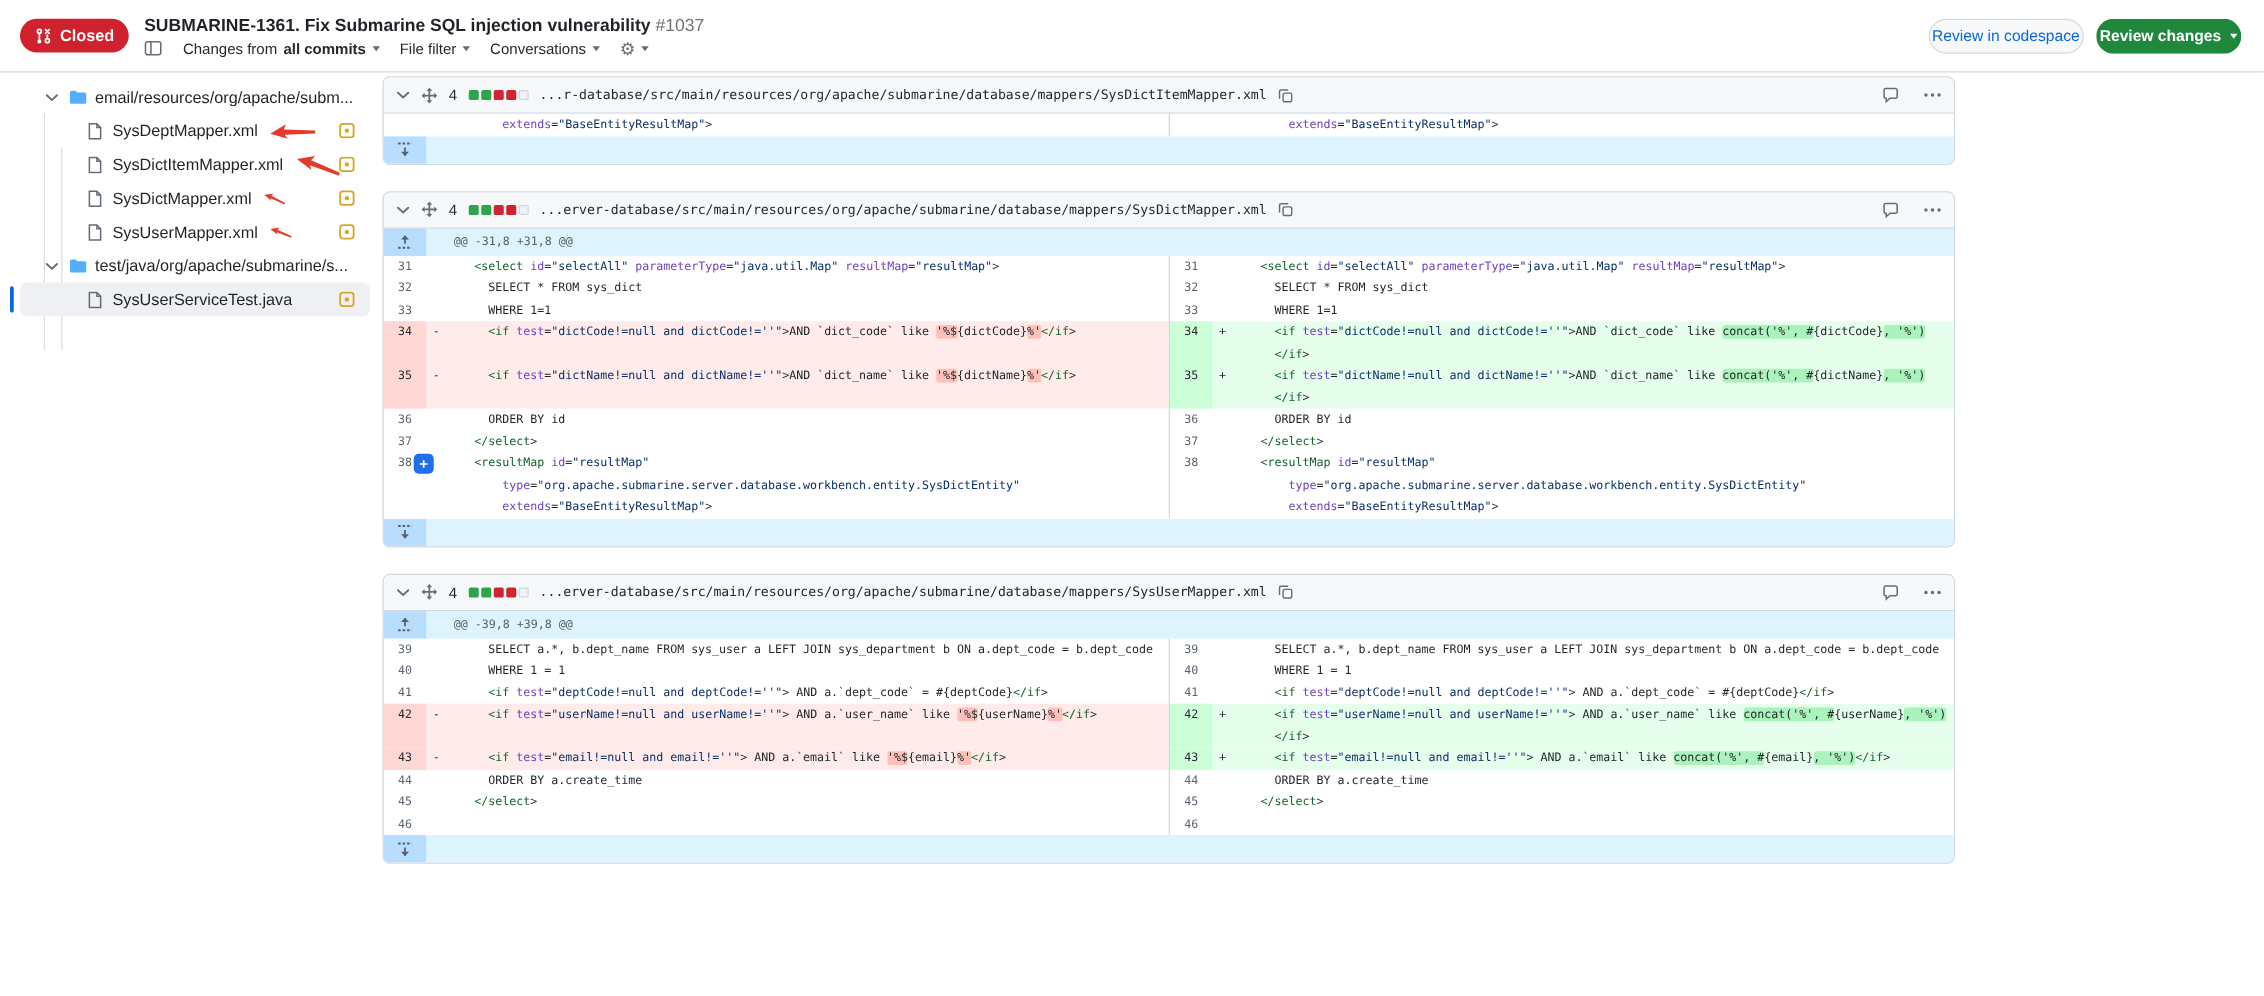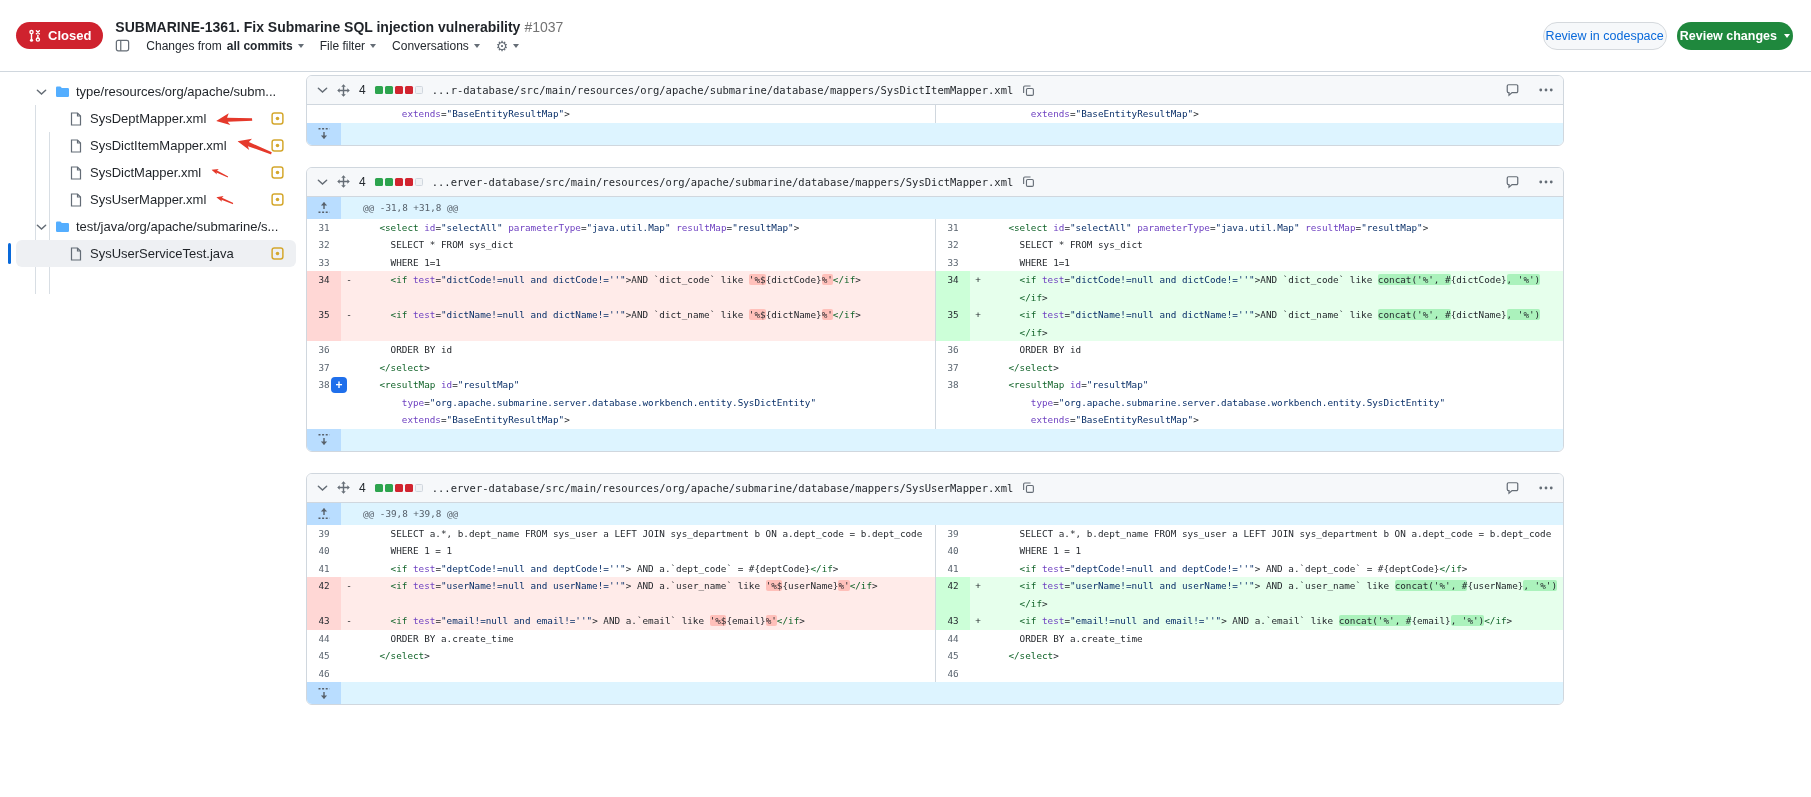--- a/index.html
+++ b/index.html
@@ -1,20 +1,20 @@
 <!DOCTYPE html>
 <html><head>
 <meta charset="utf-8">
 <style>
   html,body{margin:0;padding:0;background:#fff;}
   .app{position:relative;width:1811px;height:797px;background:#fff;overflow:hidden;
        font-family:"Liberation Sans",sans-serif;color:#1f2328;}
 
   
-  .topbar{height:72px;border-bottom:1px solid #d0d7de;display:flex;align-items:center;
+  .topbar{height:58px;border-bottom:1px solid #d0d7de;display:flex;align-items:center;
           padding:0 16px;box-sizing:border-box;gap:12px;background:#fff;}
   .pr-badge{display:inline-flex;align-items:center;gap:6px;background:#cf222e;color:#fff;
             border-radius:999px;padding:6px 12px;font-size:13px;font-weight:700;flex:none;}
   .title-col{flex:1;display:flex;flex-direction:column;gap:4px;min-width:0;}
   .title-row{font-size:14px;font-weight:700;white-space:nowrap;}
   .pr-number{color:#737373;font-weight:400;margin-left:4px;}
   .toolbar{display:flex;align-items:center;gap:16px;font-size:12px;color:#24292f;}
   .toolbar .tb-item{display:inline-flex;align-items:center;gap:5px;cursor:pointer;}
   .bold{font-weight:700;}
   .caret{display:inline-block;width:0;height:0;border-left:3.5px solid transparent;
@@ -161,21 +161,21 @@
             <span class="tree-chev">
               <svg width="11" height="8" viewBox="0 0 12 8">
                 <path d="M1.5 2 L6 6.2 L10.5 2" fill="none" stroke="#656d76" stroke-width="1.6" stroke-linecap="round"></path>
               </svg>
             </span>
             <span class="tree-ico">
               <svg width="15" height="13" viewBox="0 0 16 14">
                 <path d="M1 3 a1.3 1.3 0 0 1 1.3 -1.3 h3.4 l1.6 1.6 h6.4 A1.3 1.3 0 0 1 15 4.6 v7 a1.3 1.3 0 0 1 -1.3 1.3 H2.3 A1.3 1.3 0 0 1 1 11.6 Z" fill="#54aeff"></path>
               </svg>
             </span>
-            <span class="tree-label">type/resources/org/apache/subm...</span>
+            <span class="tree-label">email/resources/org/apache/subm...</span>
           </div>
           <div class="tree-row" style="padding-left: 32px;">
             <span class="tree-chev"></span>
             <span class="tree-ico">
               <svg width="12" height="14" viewBox="0 0 12 14" fill="none" stroke="#636c76" stroke-width="1.2">
                 <path d="M1.5 1 h6 l3 3 v9 h-9 Z"></path>
                 <path d="M7.5 1 v3 h3"></path>
               </svg>
             </span>
             <span class="tree-label">SysDeptMapper.xml</span>

